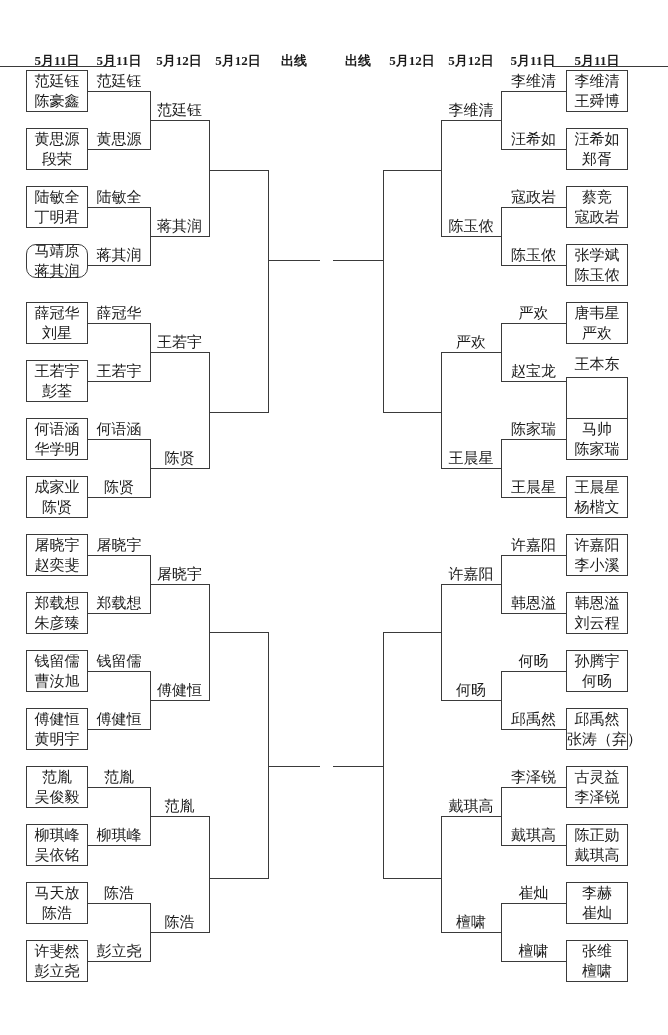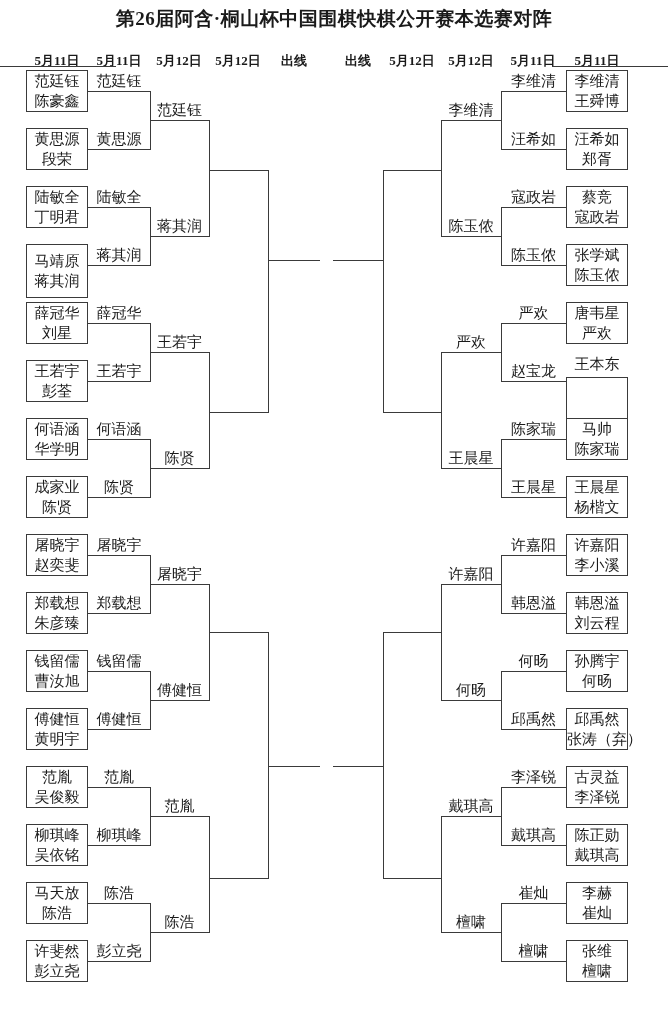--- a/index.html
+++ b/index.html
@@ -19,21 +19,20 @@
        display:flex;flex-direction:column;justify-content:center;}
   .nm{text-align:center;font-size:15px;line-height:20px;white-space:nowrap;overflow:visible;}
   .wlabel{position:absolute;height:20px;line-height:20px;text-align:center;
           font-size:15px;white-space:nowrap;}
   .footer{position:absolute;top:1004px;left:0;right:0;text-align:center;font-size:14px;}
 </style>
 </head>
 <body>
 
 <div class="stage">
-  <div class="title">第26届阿含·桐山杯中国围棋快棋公开赛本选赛对阵</div>
   <div id="headers">
       <div class="colhead" style="left: 25px;">5月11日</div>
       <div class="colhead" style="left: 87px;">5月11日</div>
       <div class="colhead" style="left: 147px;">5月12日</div>
       <div class="colhead" style="left: 206px;">5月12日</div>
       <div class="colhead" style="left: 262px;">出线</div>
       <div class="colhead" style="left: 326px;">出线</div>
       <div class="colhead" style="left: 380px;">5月12日</div>
       <div class="colhead" style="left: 439px;">5月12日</div>
       <div class="colhead" style="left: 501px;">5月11日</div>
@@ -53,21 +52,21 @@
         <div class="nm">段荣</div>
       </div>
       <div class="hline" style="left: 88px; top: 149px; width: 62px;"></div>
       <div class="wlabel" style="left: 88px; top: 129px; width: 62px;">黄思源</div>
       <div class="box" style="left: 26px; top: 186px; width: 62px; height: 42px;">
         <div class="nm">陆敏全</div>
         <div class="nm">丁明君</div>
       </div>
       <div class="hline" style="left: 88px; top: 207px; width: 62px;"></div>
       <div class="wlabel" style="left: 88px; top: 187px; width: 62px;">陆敏全</div>
-      <div class="box" style="left: 26px; top: 244px; width: 62px; height: 54px;">
+      <div class="box" style="left: 26px; top: 244px; width: 62px; height: 34px; border-radius: 10px;">
         <div class="nm">马靖原</div>
         <div class="nm">蒋其润</div>
       </div>
       <div class="hline" style="left: 88px; top: 265px; width: 62px;"></div>
       <div class="wlabel" style="left: 88px; top: 245px; width: 62px;">蒋其润</div>
       <div class="box" style="left: 26px; top: 302px; width: 62px; height: 42px;">
         <div class="nm">薛冠华</div>
         <div class="nm">刘星</div>
       </div>
       <div class="hline" style="left: 88px; top: 323px; width: 62px;"></div>

